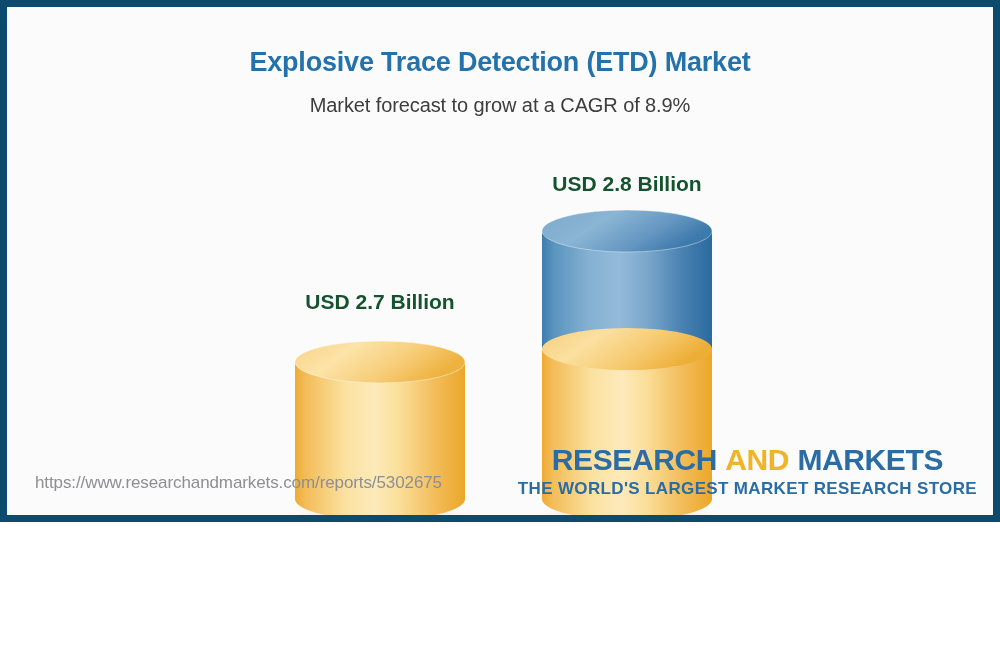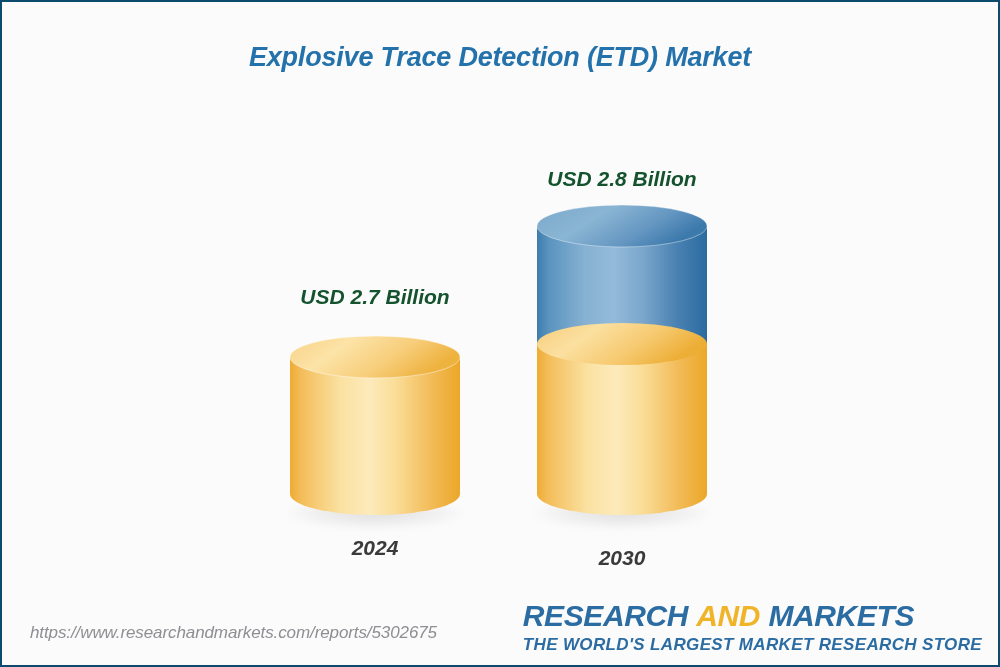--- a/index.html
+++ b/index.html
@@ -7,26 +7,25 @@
     padding: 0;
     background: #ffffff;
   }
   body {
     font-family: "Liberation Sans", sans-serif;
   }
 
   #page {
     position: relative;
     width: 1000px;
-    height: 667px;
+    height: 522px;
     background: #fbfbfb;
     box-sizing: border-box;
-    border: 2px solid #0c4a6e;
+    border: 7px solid #0c4a6e;
     overflow: hidden;
-    font-style: italic;
   }
 
   
   .chart-title {
     position: absolute;
     top: 40px;
     left: 0;
     width: 100%;
     text-align: center;
     font-size: 27px;
@@ -95,22 +94,22 @@
     left: 28px;
     bottom: 22px;
     font-size: 17px;
     color: #8e8e93;
     letter-spacing: -0.1px;
   }
 
   .brand {
     position: absolute;
     right: 16px;
-    bottom: 12px;
-    text-align: left;
+    bottom: 18px;
+    text-align: center;
     line-height: 1;
   }
   .brand-name {
     font-size: 30px;
     font-weight: bold;
     color: #2b6ca3;
     letter-spacing: -0.4px;
     white-space: nowrap;
   }
   .brand-name .brand-and { color: #f0b429; }
@@ -124,20 +123,21 @@
     white-space: nowrap;
   }
 </style>
 </head>
 <body>
 
 <div id="page">
 
   <div class="chart-title">Explosive Trace Detection (ETD) Market</div>
 
+  <div class="chart-subtitle">Market forecast to grow at a CAGR of 8.9%</div>
 
   <div id="plot">
 
     <div class="bar-group" style="left:288px; top:0; width:170px; height:600px;">
 
       <div class="bar-value-label" style="top:283px;">USD 2.7 Billion</div>
 
       <div class="cyl-shadow" style="left:-6px; top:494px; width:182px; height:34px;"></div>
 
       <svg class="cyl" style="left:0px; top:334px;" width="170" height="190" viewBox="0 0 170 190">

